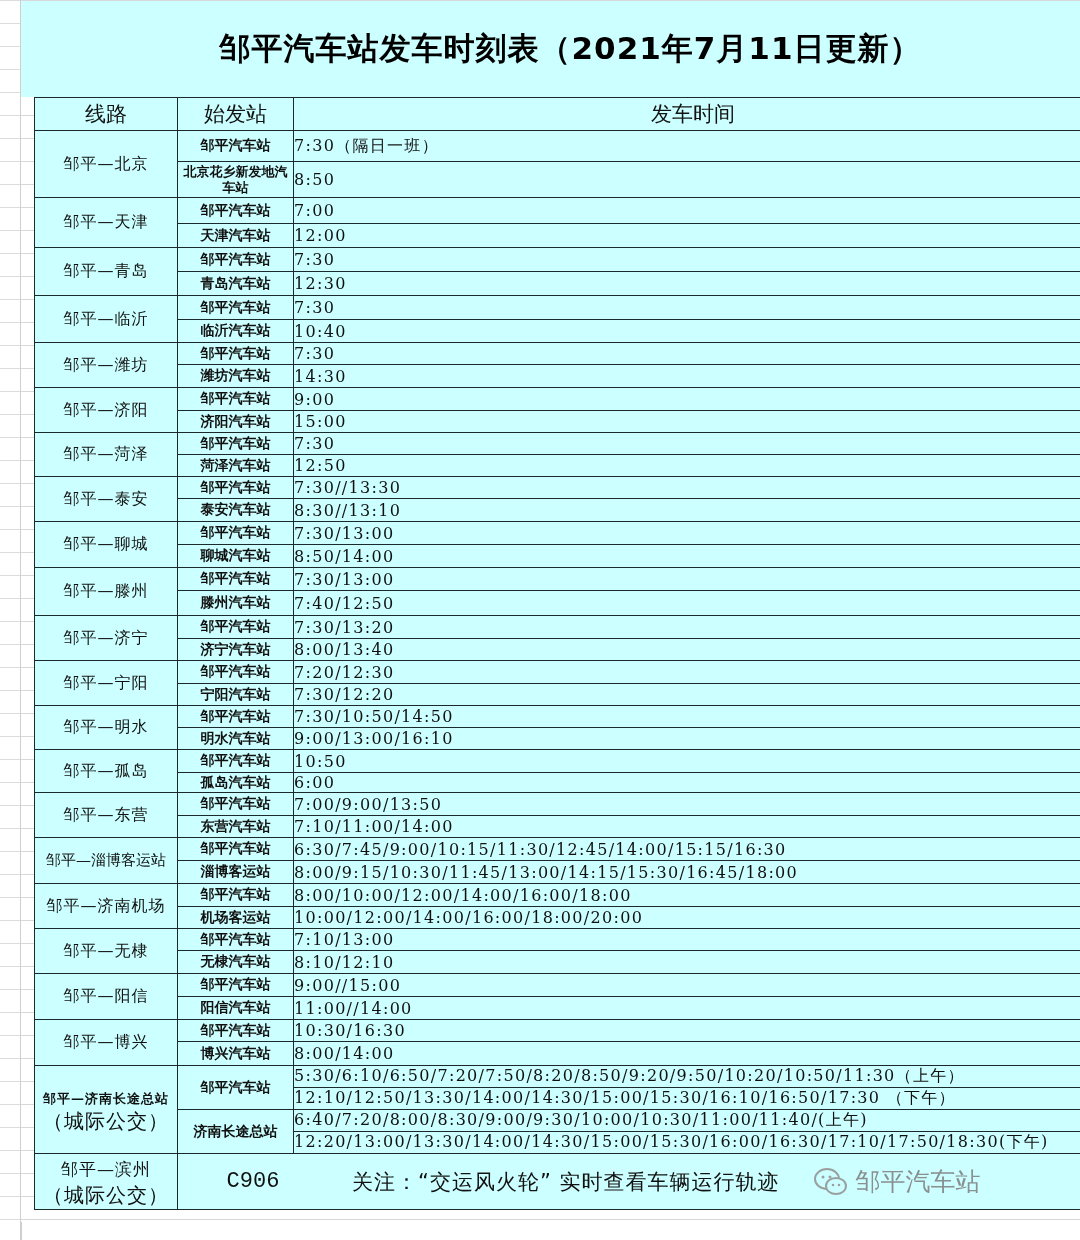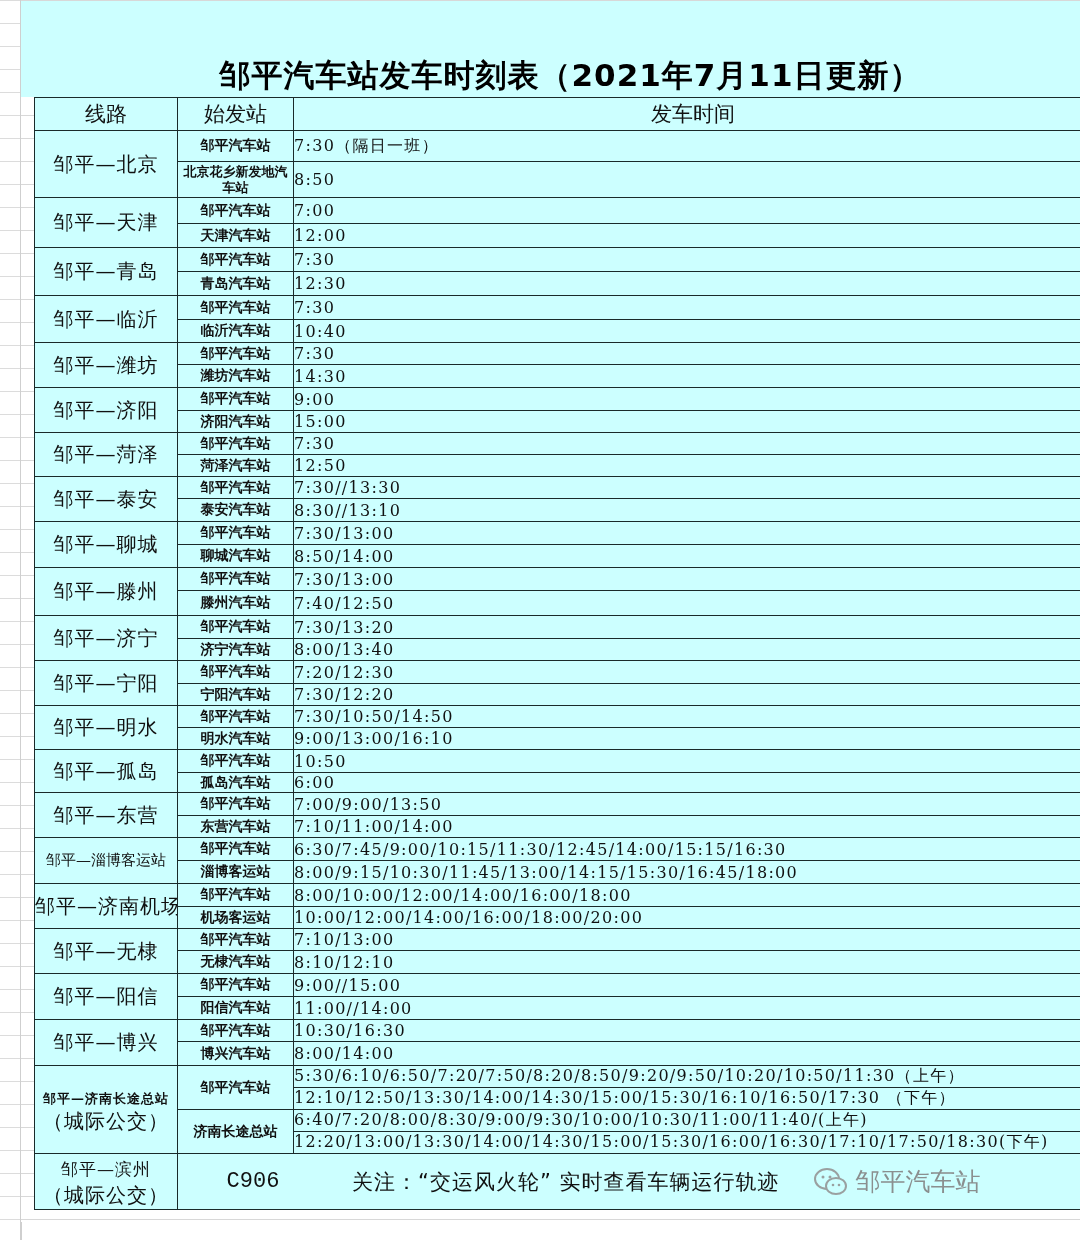--- a/index.html
+++ b/index.html
@@ -18,42 +18,42 @@
     }
     .row-header-col {
       position: absolute; left: 0; top: 0; width: 20px; height: 1240px;
       background: #ffffff; border-right: 1px solid #cfcfcf;
       background-image: linear-gradient(to bottom, #dcdcdc 1px, transparent 1px);
       background-size: 20px 23px;
     }
     .title-band {
       position: absolute; left: 21px; top: 1px; width: 1059px; height: 96px;
       background: #ccffff;
-      display: flex; align-items: flex-end; justify-content: center;
+      display: flex; align-items: center; justify-content: center;
     }
     .title-text {
       font-family: "DejaVu Sans", "Liberation Sans", sans-serif;
       font-size: 31px; font-weight: bold; letter-spacing: 1px; color: #000;
       padding-left: 40px;
     }
     table.timetable {
       position: absolute; left: 34px; top: 97px; width: 1058px;
       border-collapse: collapse; table-layout: fixed;
       background: #ccffff;
     }
     table.timetable td, table.timetable th {
       border: 1.5px solid #1a2a2a; padding: 0; overflow: hidden; white-space: nowrap;
     }
     col.c1 { width: 143px; } col.c2 { width: 116px; } col.c3 { width: 799px; }
     th {
       font-weight: normal; font-size: 21px; height: 32px;
       font-family: "DejaVu Sans", "Liberation Sans", sans-serif;
     }
     td.route {
-      text-align: center; font-size: 20px; letter-spacing: 1px;
+      text-align: center; font-size: 16px; letter-spacing: 1px;
     }
     td.station {
       text-align: center; font-size: 14px; font-weight: bold;
       font-family: "DejaVu Sans", "Liberation Sans", sans-serif; letter-spacing: 0px;
     }
     td.time {
       text-align: left; font-size: 16px; padding-left: 4px; letter-spacing: 1.3px;
       font-family: "DejaVu Serif", "Liberation Serif", serif;
     }
     td.station.wrap { white-space: normal; line-height: 16px; font-size: 13px; }

